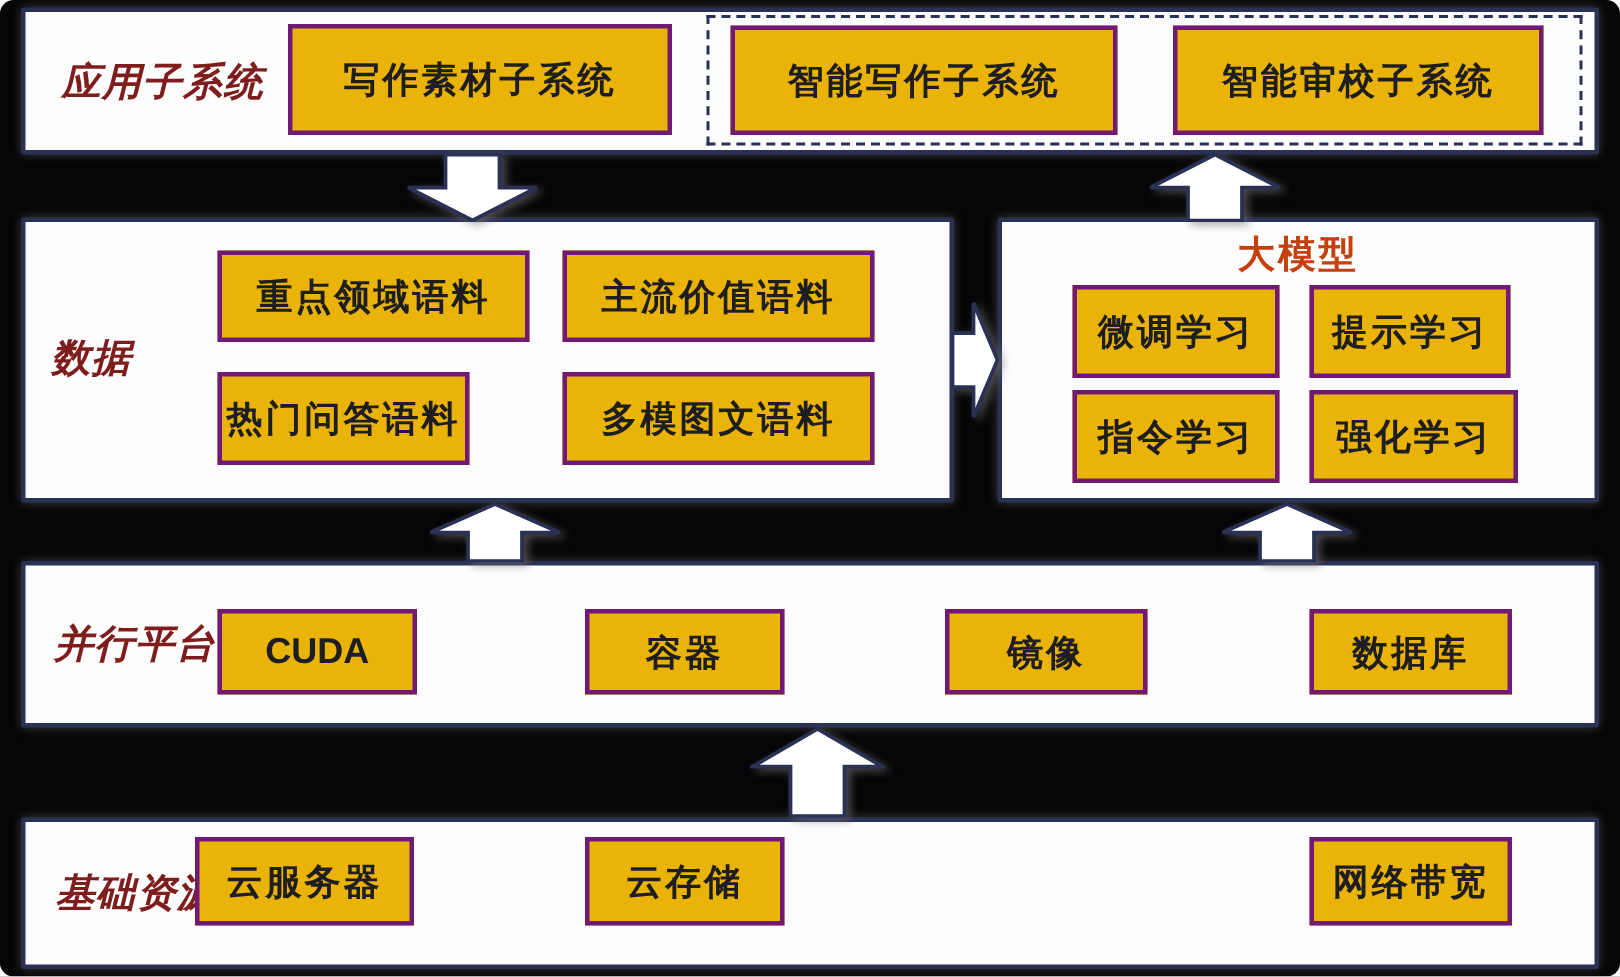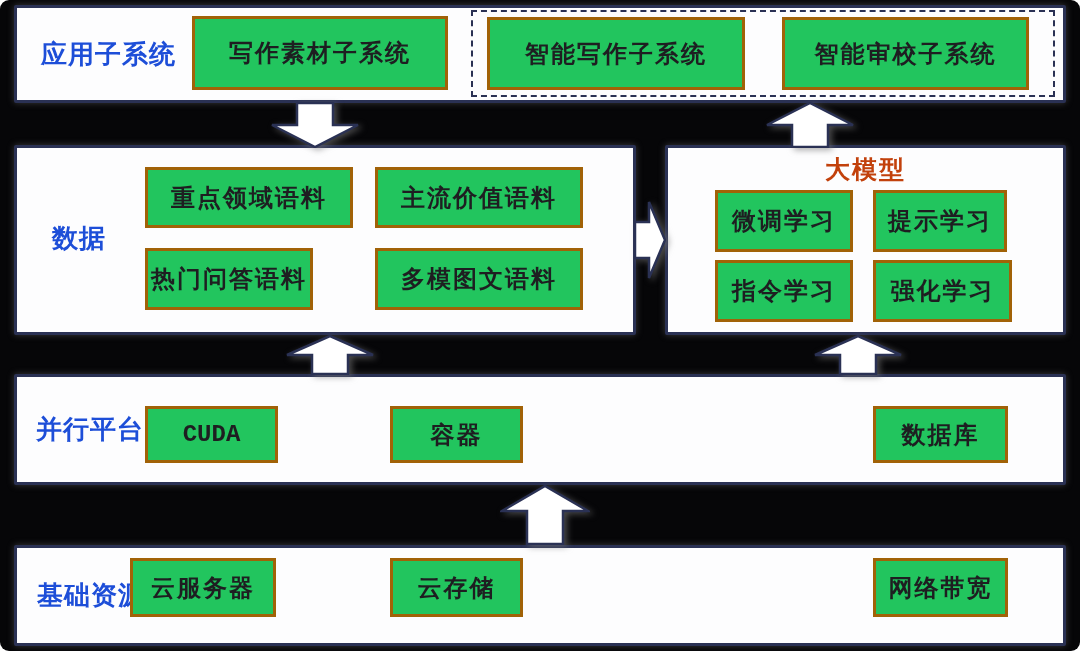--- a/index.html
+++ b/index.html
@@ -18,32 +18,32 @@
     position:absolute;
     background:#fdfdfe;
     border:3px solid #2a3154;
     border-radius:2px;
     box-shadow:0 0 7px rgba(150,150,150,0.35);
     box-sizing:border-box;
   }
   .row-label{
     position:absolute;
     display:flex;align-items:center;
-    font-weight:bold;font-size:26px;color:#1d4ed8;
+    font-weight:bold;font-size:26px;color:#7f1d1d;
     letter-spacing:1px;
+    font-style:italic;
   }
   .node{
     position:absolute;
-    background:#22c55e;
-    border:3px solid #a16207;
+    background:#eab308;
+    border:3px solid #701a75;
     box-sizing:border-box;
     display:flex;align-items:center;justify-content:center;
     font-weight:bold;font-size:24px;color:#1e1e21;
     letter-spacing:2px;
-    font-family:Liberation Mono, monospace;
   }
   .dashed-group{
     position:absolute;
     border:2px dashed #2a3154;
     box-sizing:border-box;
     background:transparent;
   }
   .panel-title{
     position:absolute;
     text-align:center;
@@ -72,37 +72,38 @@
   <div id="backdrop"></div>
 
   <div class="panel" style="left:14px;top:5px;width:1052px;height:98px"></div>
   <div class="row-label" style="left:41px;top:5px;height:98px">应用子系统</div>
   <div class="node" style="left:192px;top:16px;width:256px;height:74px">写作素材子系统</div>
   <div class="dashed-group" style="left:471px;top:10px;width:584px;height:87px"></div>
   <div class="node" style="left:487px;top:17px;width:258px;height:73px">智能写作子系统</div>
   <div class="node" style="left:782px;top:17px;width:247px;height:73px">智能审校子系统</div>
 
   <div class="panel" style="left:14px;top:145px;width:622px;height:190px"></div>
-  <div class="row-label" style="left:52px;top:145px;height:187px">数据</div>
+  <div class="row-label" style="left:34px;top:145px;height:187px">数据</div>
   <div class="node" style="left:145px;top:167px;width:208px;height:61px">重点领域语料</div>
   <div class="node" style="left:375px;top:167px;width:208px;height:61px">主流价值语料</div>
   <div class="node" style="left:145px;top:248px;width:168px;height:62px">热门问答语料</div>
   <div class="node" style="left:375px;top:248px;width:208px;height:62px">多模图文语料</div>
 
   <div class="panel" style="left:665px;top:145px;width:401px;height:190px"></div>
   <div class="panel-title" style="left:665px;top:153px;width:401px">大模型</div>
   <div class="node" style="left:715px;top:190px;width:138px;height:62px">微调学习</div>
   <div class="node" style="left:873px;top:190px;width:134px;height:62px">提示学习</div>
   <div class="node" style="left:715px;top:260px;width:138px;height:62px">指令学习</div>
   <div class="node" style="left:873px;top:260px;width:139px;height:62px">强化学习</div>
 
   <div class="panel" style="left:14px;top:374px;width:1052px;height:111px"></div>
   <div class="row-label" style="left:36px;top:374px;height:111px">并行平台</div>
   <div class="node" style="left:145px;top:406px;width:133px;height:57px;letter-spacing:0">CUDA</div>
   <div class="node" style="left:390px;top:406px;width:133px;height:57px">容器</div>
+  <div class="node" style="left:630px;top:406px;width:135px;height:57px">镜像</div>
   <div class="node" style="left:873px;top:406px;width:135px;height:57px">数据库</div>
 
   <div class="panel" style="left:14px;top:545px;width:1052px;height:101px"></div>
   <div class="row-label" style="left:37px;top:545px;height:101px">基础资源</div>
   <div class="node" style="left:130px;top:558px;width:146px;height:59px">云服务器</div>
   <div class="node" style="left:390px;top:558px;width:133px;height:59px">云存储</div>
   <div class="node" style="left:873px;top:558px;width:135px;height:59px">网络带宽</div>
 
   <svg class="arrow" style="left:270px;top:102px" width="90" height="46">
     <polygon points="27,1 63,1 63,23 88,23 45,45 2,23 27,23"></polygon>

